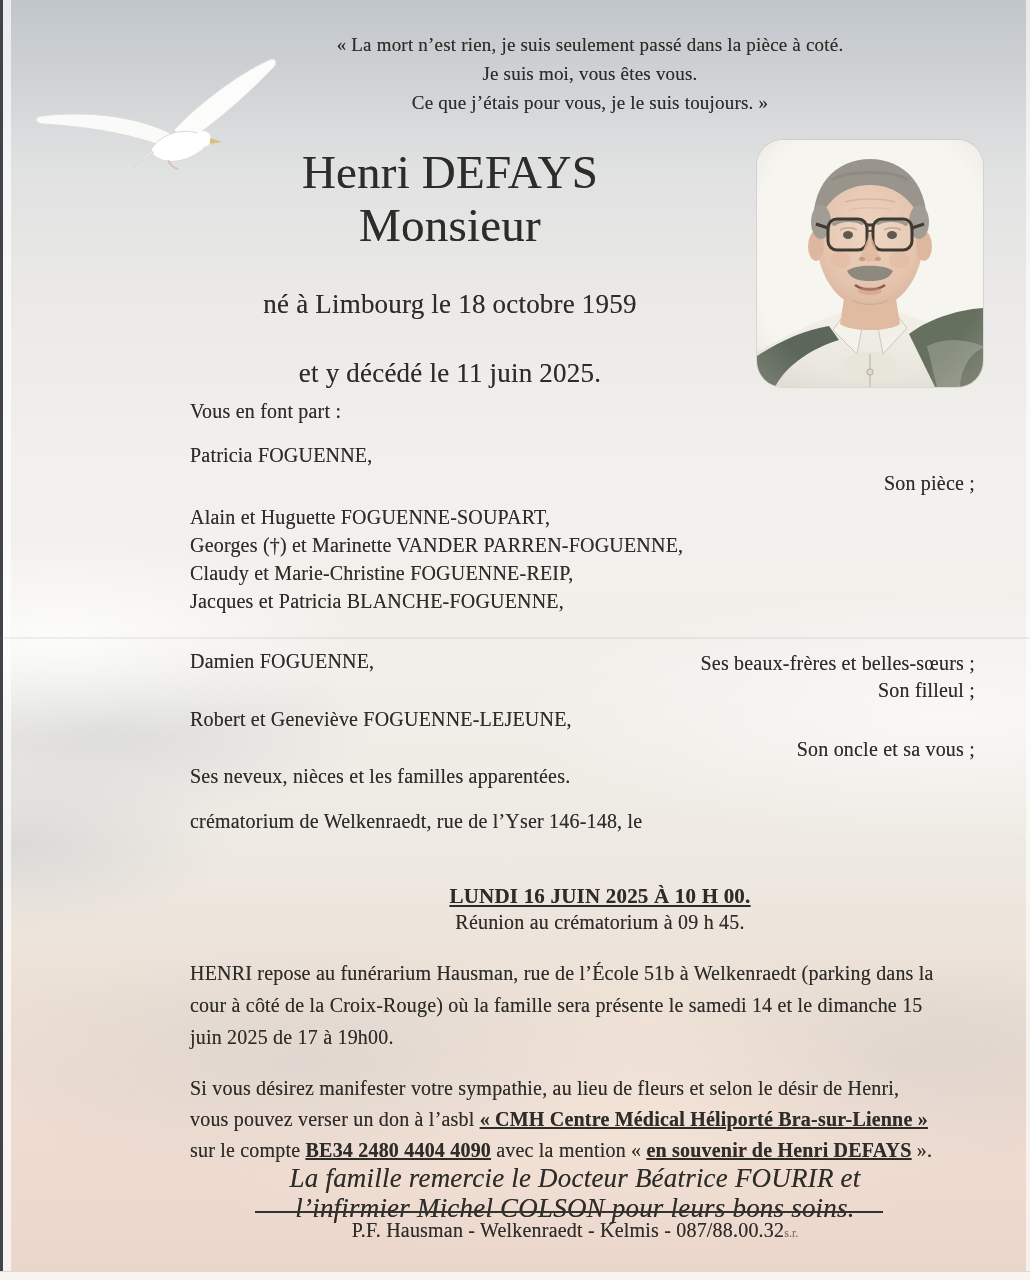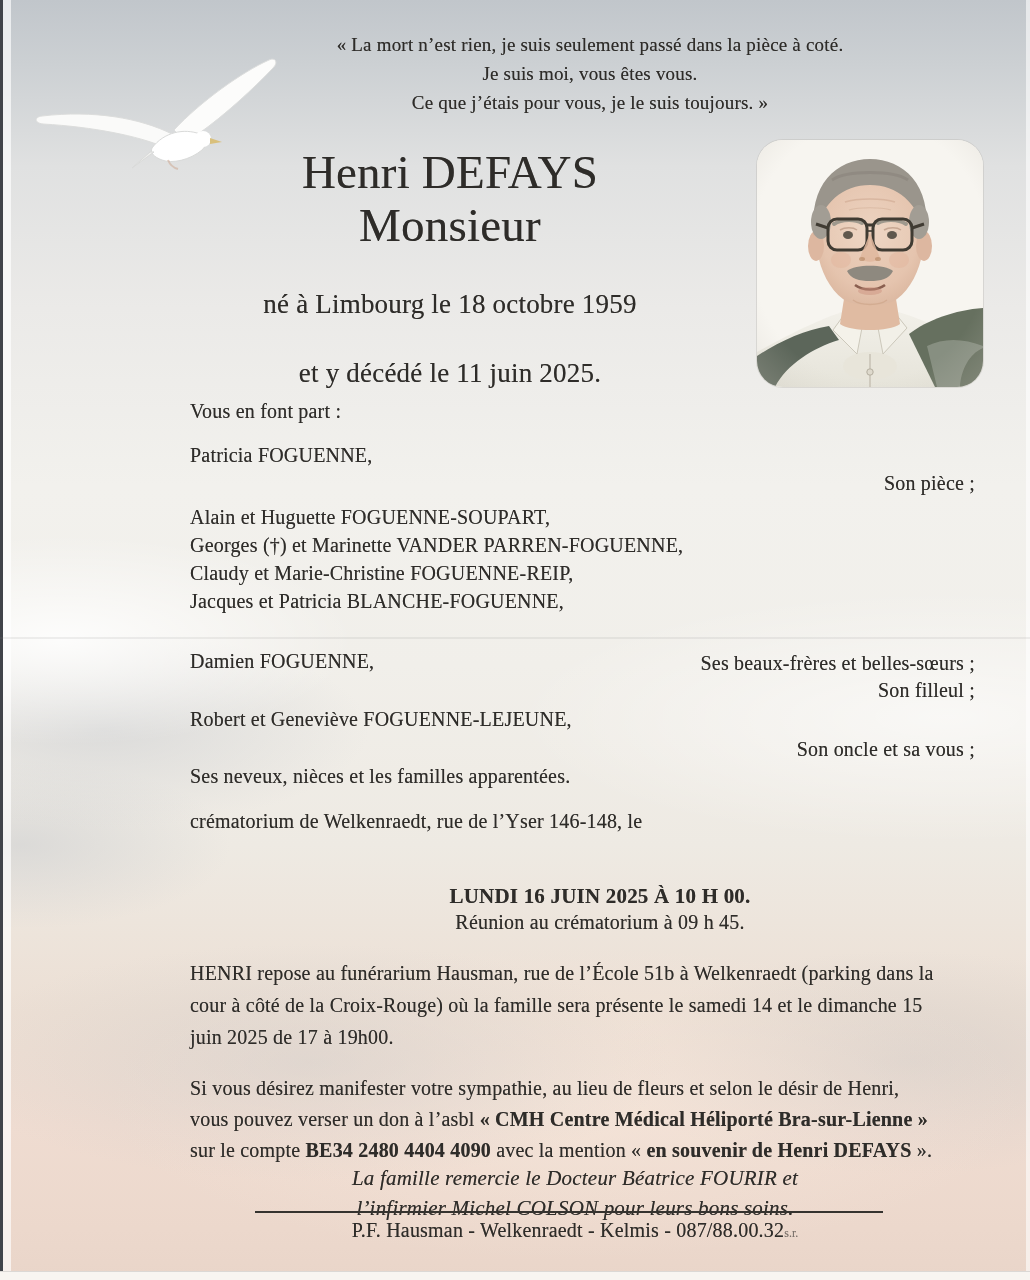--- a/index.html
+++ b/index.html
@@ -17,40 +17,40 @@
       radial-gradient(ellipse 520px 170px at 30% 83%, rgba(201,200,199,.4), rgba(201,200,199,0) 70%),
       radial-gradient(ellipse 640px 220px at 55% 86%, rgba(246,231,219,.65), rgba(246,231,219,0) 72%),
       radial-gradient(ellipse 420px 160px at 88% 83%, rgba(197,196,195,.4), rgba(197,196,195,0) 70%),
       linear-gradient(180deg,#c1c6cb 0%,#ccd0d3 5%,#e0e1e1 13%,#ebeae8 24%,#f2f1ed 38%,#f1efea 52%,#eeeae3 66%,#ecdfd4 79%,#efdcd1 88%,#ecd8cc 96%,#e9d5c9 100%);
   }
   .abs{position:absolute;}
   .line{white-space:nowrap;}
   .body-text{font-size:20px;line-height:28px;}
   .right{text-align:right;}
   .center{text-align:center;}
-  .b{font-weight:bold;}
+  .b{font-weight:bold;text-decoration:underline;}
   .soft{text-shadow:0 0 .5px rgba(46,44,41,.55);letter-spacing:.2px;}
   .quote{left:140px;top:30px;width:900px;font-size:19px;line-height:29px;text-align:center;}
   .t-title{font-size:47px;line-height:54px;}
   .t-name{font-size:47px;line-height:52px;}
   .t-spouse{font-size:31px;line-height:38px;}
   .t-small{font-size:27px;line-height:33px;margin-top:36px;}
   .crease{left:0;width:1030px;height:2px;background:rgba(130,132,134,.12);}
   .edge-left-dark{left:0;top:0;width:3px;height:1280px;background:#41444a;}
   .edge-left-light{left:3px;top:0;width:8px;height:1280px;background:rgba(255,255,255,.65);}
   .edge-right{right:0;top:0;width:4px;height:1280px;background:rgba(255,255,255,.6);}
   .edge-bottom{left:0;bottom:0;width:1030px;height:8px;background:#f8f5f1;border-top:1px solid rgba(90,90,90,.18);}
   .photo-frame{
     left:757px;top:140px;width:226px;height:247px;
     border-radius:26px;overflow:hidden;
     box-shadow:0 0 0 1px rgba(180,178,172,.35);
     background:#f6f4ef;
   }
   .rule{left:255px;top:1211px;width:628px;height:2px;background:#35332f;}
-  .thanks{left:120px;top:1163px;width:910px;font-size:21px;line-height:30px;font-style:italic;text-align:center;}
+  .thanks{left:120px;top:1163px;width:910px;font-size:27px;line-height:30px;font-style:italic;text-align:center;}
   .footer-line{left:120px;top:1219px;width:910px;font-size:20px;text-align:center;}
   .mark{font-size:12px;opacity:.6;letter-spacing:0;}
 </style>
 </head>
 <body>
 
 <div class="page soft">
 
   <div class="abs edge-left-dark"></div>
   <div class="abs edge-left-light"></div>

